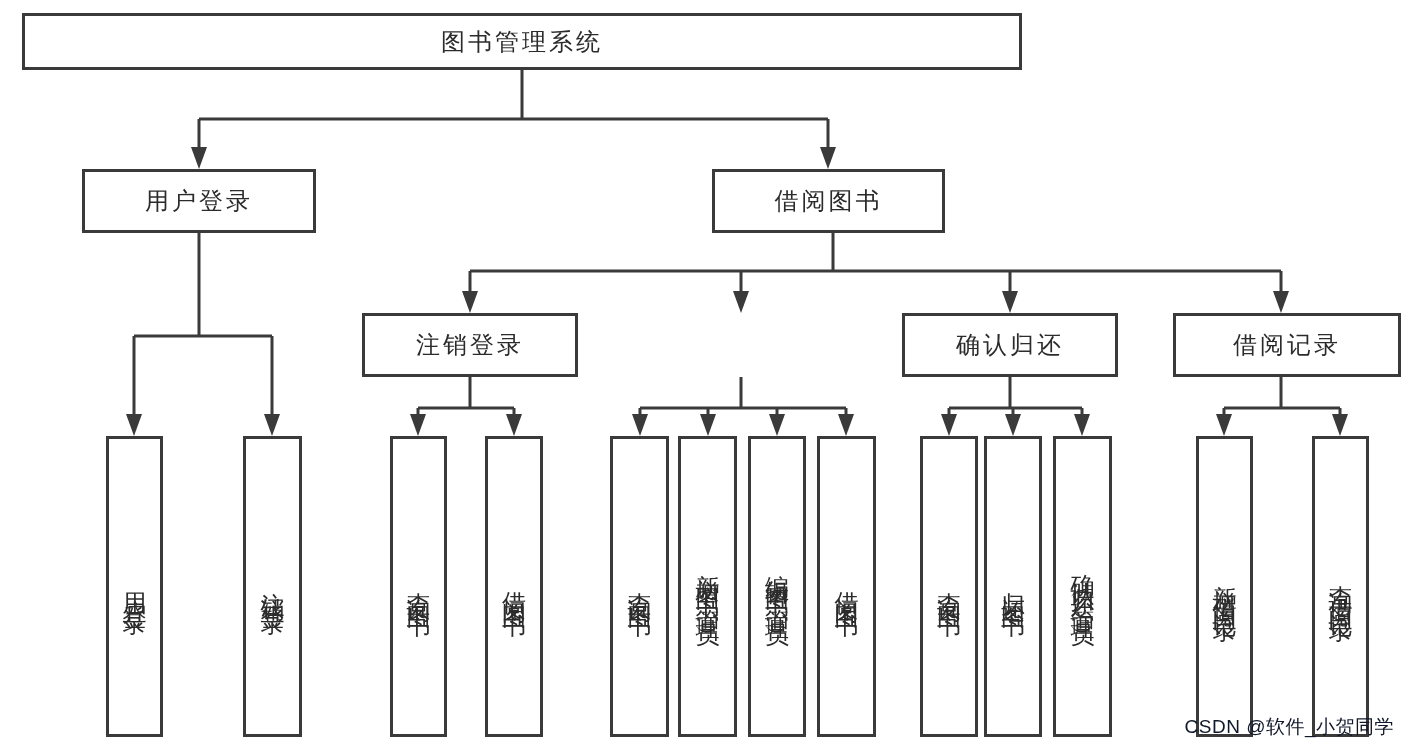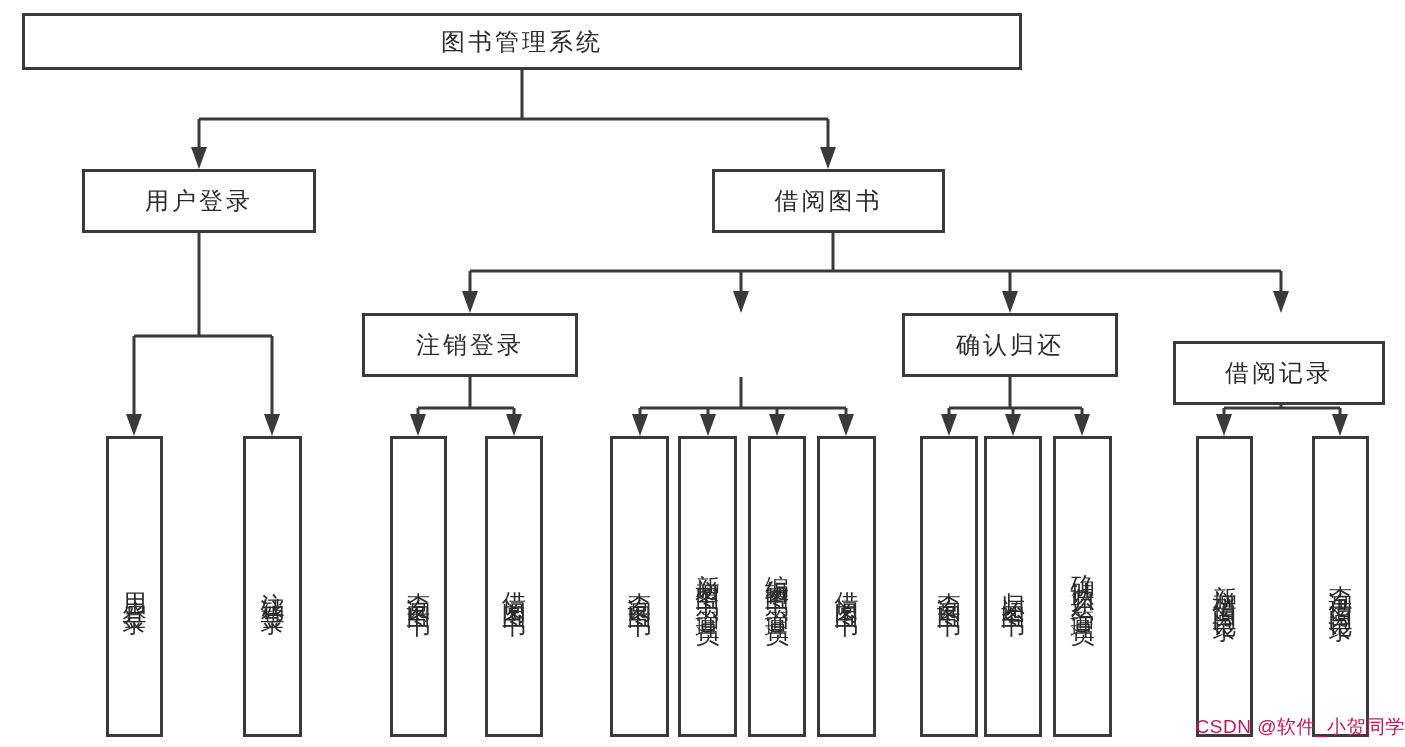--- a/index.html
+++ b/index.html
@@ -28,40 +28,40 @@
 
   
   .n-root {left:22px;  top:13px;  width:1000px;height:57px;}
   
   .n-l2-0 {left:82px;  top:169px; width:234px; height:64px;}
   .n-l2-1 {left:712px; top:169px; width:233px; height:64px;}
   
   .n-l3-0 {left:362px; top:313px; width:216px; height:64px;}
   .n-l3-1 {left:633px; top:313px; width:216px; height:64px;}
   .n-l3-2 {left:902px; top:313px; width:216px; height:64px;}
-  .n-l3-3 {left:1173px;top:313px; width:212px; height:64px;margin-top:28px;}
+  .n-l3-3 {left:1173px;top:313px; width:228px; height:64px;}
   
   .leaf{top:436px;height:301px;}
   .n-leaf-0 {left:106px; width:57px;}
   .n-leaf-1 {left:243px; width:59px;}
   .n-leaf-2 {left:390px; width:57px;}
   .n-leaf-3 {left:485px; width:58px;}
   .n-leaf-4 {left:610px; width:59px;}
   .n-leaf-5 {left:678px; width:59px;}
   .n-leaf-6 {left:748px; width:58px;}
   .n-leaf-7 {left:817px; width:59px;}
   .n-leaf-8 {left:920px; width:58px;}
   .n-leaf-9 {left:984px; width:58px;}
   .n-leaf-10{left:1053px;width:59px;}
   .n-leaf-11{left:1196px;width:57px;}
   .n-leaf-12{left:1312px;width:57px;}
 
   .watermark{
-    position:absolute;top:715px;right:0;z-index:2;
-    font-size:19px;line-height:24px;color:#be185d;letter-spacing:0.5px;
+    position:absolute;top:715px;right:11px;z-index:2;
+    font-size:19px;line-height:24px;color:#0f172a;letter-spacing:0.5px;
     white-space:nowrap;
   }
 </style>
 </head>
 <body>
 
 <div class="canvas">
 
   <svg class="connectors" width="1405" height="747" viewBox="0 0 1405 747">
 

